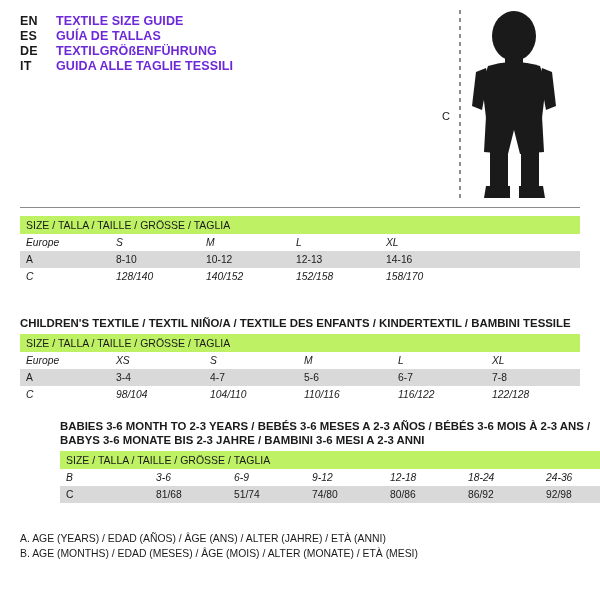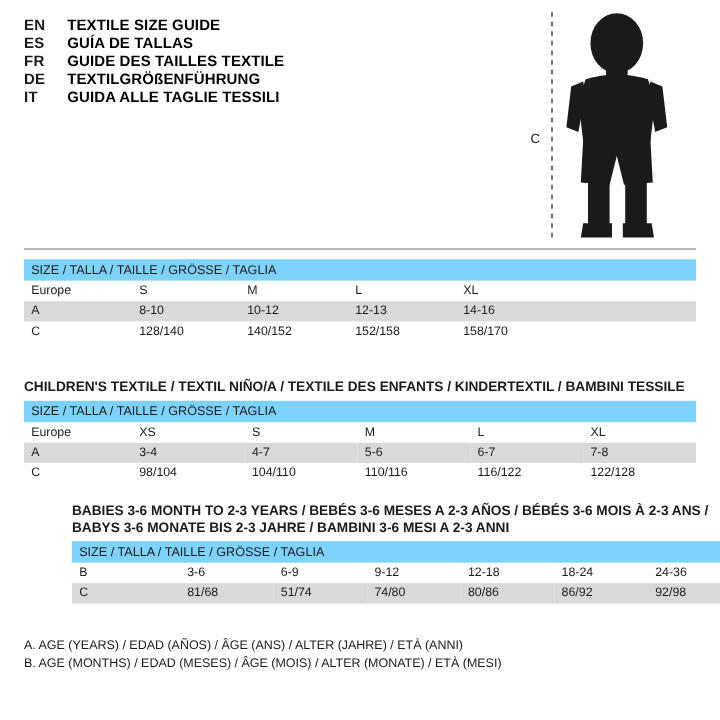--- a/index.html
+++ b/index.html
@@ -39,21 +39,21 @@
     font-size: 12.5px;
     font-weight: bold;
     letter-spacing: 0.2px;
     color: #1a1a1a;
     flex: 0 0 36px;
   }
   .lang-title {
     font-size: 12.5px;
     font-weight: bold;
     letter-spacing: 0.1px;
-    color: #000000;
+    color: #6d28d9;
   }
 
   
   .figure-area {
     position: absolute;
     right: 18px;
     top: 6px;
     width: 140px;
     height: 200px;
   }
@@ -80,37 +80,38 @@
     color: #1a1a1a;
     line-height: 14px;
     margin-bottom: 4px;
   }
   table.size-table {
     border-collapse: collapse;
     width: 560px;
     table-layout: fixed;
   }
   table.size-table tr.head-row td {
-    background: #7dd3fc;
+    background: #bef264;
     color: #1a1a1a;
     font-size: 10.5px;
     padding: 3px 6px;
     font-weight: normal;
   }
   table.size-table td {
     font-size: 10.3px;
     padding: 3px 6px;
     color: #1a1a1a;
     vertical-align: middle;
   }
   table.size-table tr.shade td {
     background: #d9d9d9;
   }
   table.size-table tr.plain td {
     background: #ffffff;
+    font-style: italic;
   }
 
   
   .legend {
     position: absolute;
     left: 20px;
     top: 532px;
     width: 560px;
   }
   .legend div {
@@ -134,24 +135,20 @@
 <div class="page">
 
   <div class="header">
     <div class="header-row">
       <span class="lang-code">EN</span>
       <span class="lang-title">TEXTILE SIZE GUIDE</span>
     </div>
     <div class="header-row">
       <span class="lang-code">ES</span>
       <span class="lang-title">GUÍA DE TALLAS</span>
-    </div>
-    <div class="header-row">
-      <span class="lang-code">FR</span>
-      <span class="lang-title">GUIDE DES TAILLES TEXTILE</span>
     </div>
     <div class="header-row">
       <span class="lang-code">DE</span>
       <span class="lang-title">TEXTILGRÖßENFÜHRUNG</span>
     </div>
     <div class="header-row">
       <span class="lang-code">IT</span>
       <span class="lang-title">GUIDA ALLE TAGLIE TESSILI</span>
     </div>
   </div>

